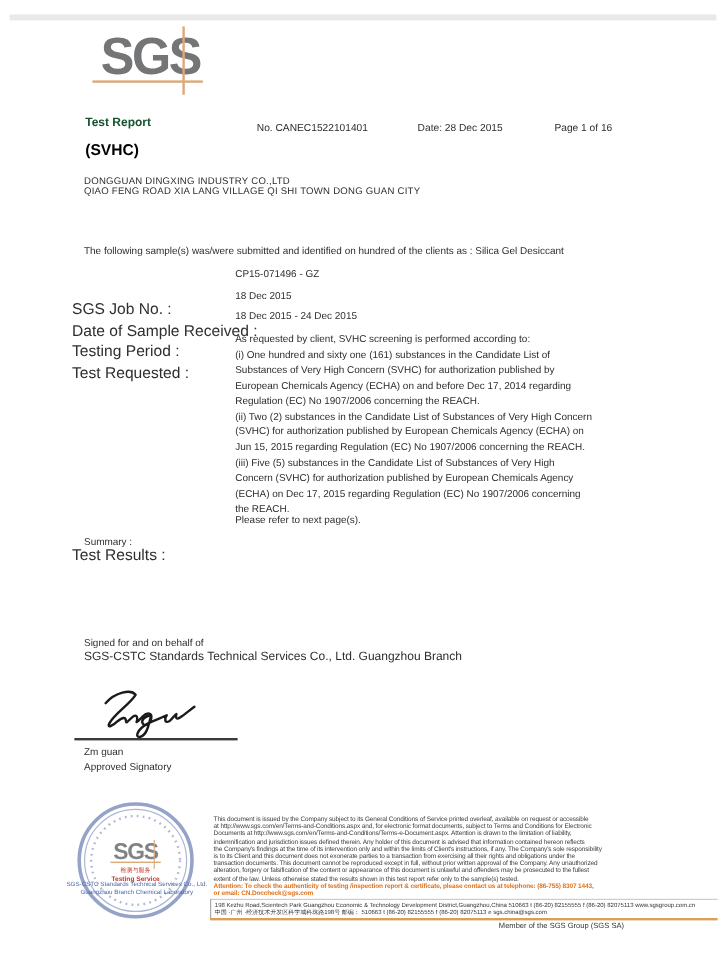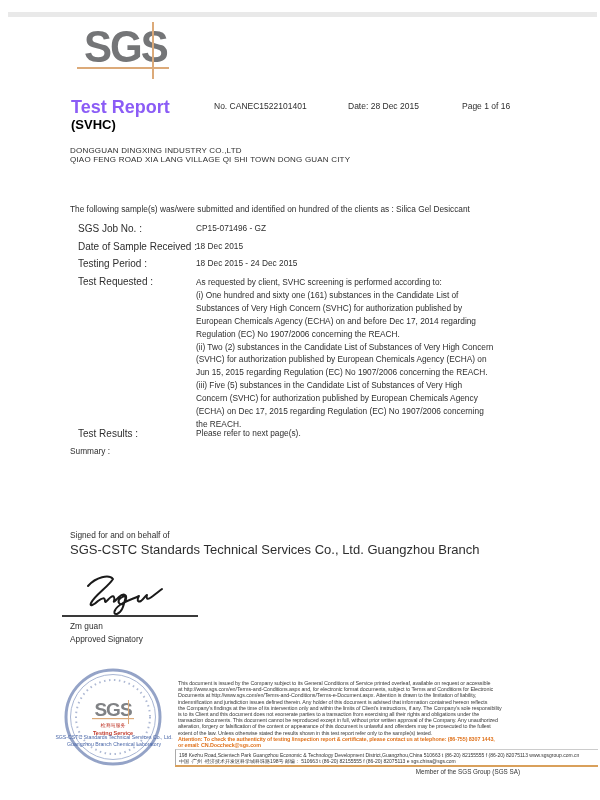--- a/index.html
+++ b/index.html
@@ -19,34 +19,34 @@
   
   .logo-text {
     top: 22px; left: 84px;
     font-size: 42px; font-weight: 700; letter-spacing: -2px;
     color: #747577; transform: scaleY(1.04); transform-origin: top left;
   }
   .logo-hline { top: 67px; left: 77px; width: 92px; height: 2px; background: #dcaa79; }
   .logo-vline { top: 22px; left: 152px; width: 2px; height: 57px; background: #dcaa79; }
 
   
-  .title { top: 97px; left: 71px; font-size: 18px; font-weight: 700; color: #8b5cf6; }
+  .title { top: 97px; left: 71px; font-size: 10px; font-weight: 700; color: #14532d; }
   .subtitle { top: 117px; left: 71px; font-size: 13px; font-weight: 700; color: #000000; }
   .report-no { top: 101px; left: 214px; font-size: 8.5px; }
   .report-date { top: 101px; left: 348px; font-size: 8.5px; }
   .report-page { top: 101px; left: 462px; font-size: 8.5px; }
 
   
   .client-name { top: 146px; left: 70px; font-size: 8px; letter-spacing: .2px; }
   .client-address { top: 155px; left: 70px; font-size: 8px; letter-spacing: .2px; }
 
   .intro { top: 204px; left: 70px; width: 470px; font-size: 8.3px; }
 
   
-  .info-label { left: 78px; font-size: 10px; }
+  .info-label { left: 60px; font-size: 13px; margin-top: 27px; }
   .info-value { left: 196px; font-size: 8.3px; white-space: pre-line; }
   .r1 { top: 223px; } .r2 { top: 241px; } .r3 { top: 258px; }
   .r4 { top: 276px; } .r4v { top: 276px; width: 330px; line-height: 12.9px; }
   .r5 { top: 428px; }
   .summary-label { top: 446px; left: 70px; font-size: 8.3px; }
 
   
   .summary-table {
     top: 455px; left: 61px; width: 450px; height: 38px;
     border: 1.5px solid #2a2a2a; display: flex;
@@ -55,21 +55,21 @@
     width: 367px; padding: 4px 6px; font-size: 8.3px; line-height: 13px;
     white-space: pre-line; border-right: 1.5px solid #2a2a2a;
   }
   .summary-cell-right {
     flex: 1; display: flex; align-items: flex-start; justify-content: center;
     padding-top: 6px; font-size: 8.5px; letter-spacing: .5px; color: #1a1a1a;
   }
 
   
   .signed-for { top: 530px; left: 70px; font-size: 8.3px; }
-  .signed-company { top: 542px; left: 70px; font-size: 13px; }
+  .signed-company { top: 542px; left: 70px; font-size: 10px; }
   .signature-svg { top: 572px; left: 78px; }
   .sig-line { top: 615px; left: 62px; width: 136px; height: 2px; background: #3a3a3a; }
   .sig-name { top: 621px; left: 70px; font-size: 8.3px; }
   .sig-role { top: 634px; left: 70px; font-size: 8.3px; }
 
   
   .seal-svg { top: 666px; left: 62px; }
   .seal-company {
     top: 734px; left: 44px; width: 140px; text-align: center;
     font-size: 5.2px; line-height: 6.5px; color: #4a67a8; white-space: pre-line;

